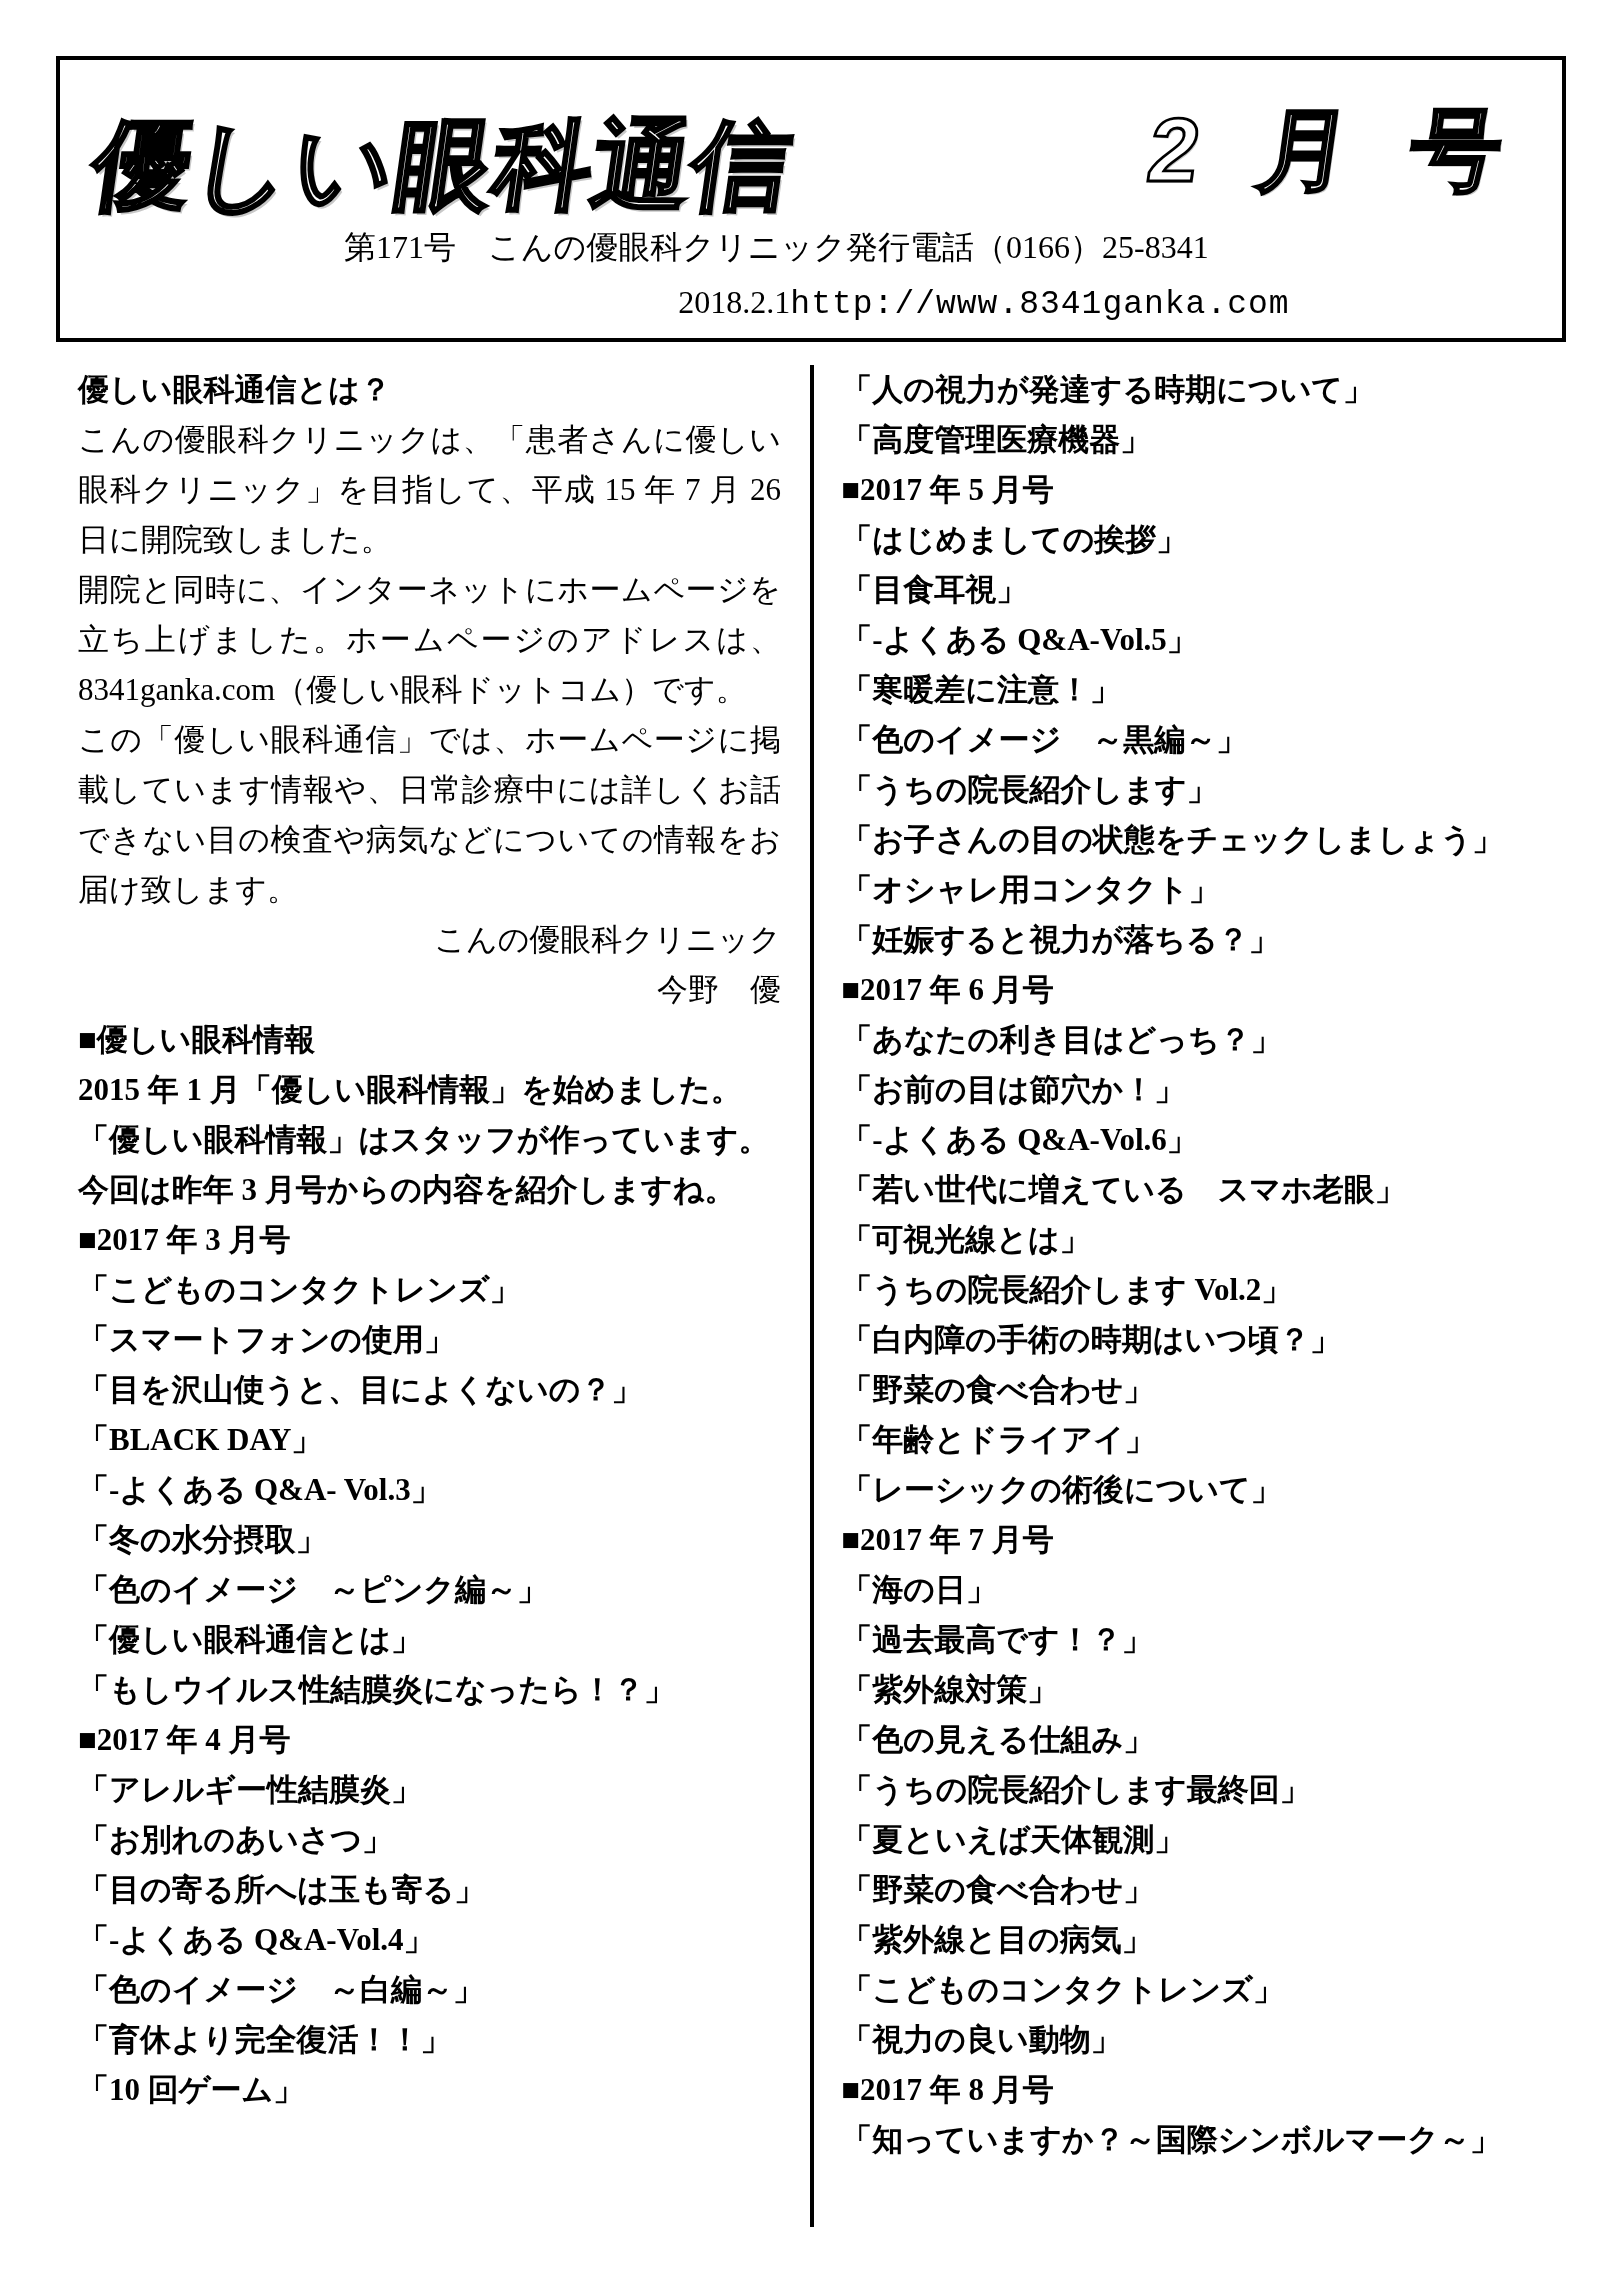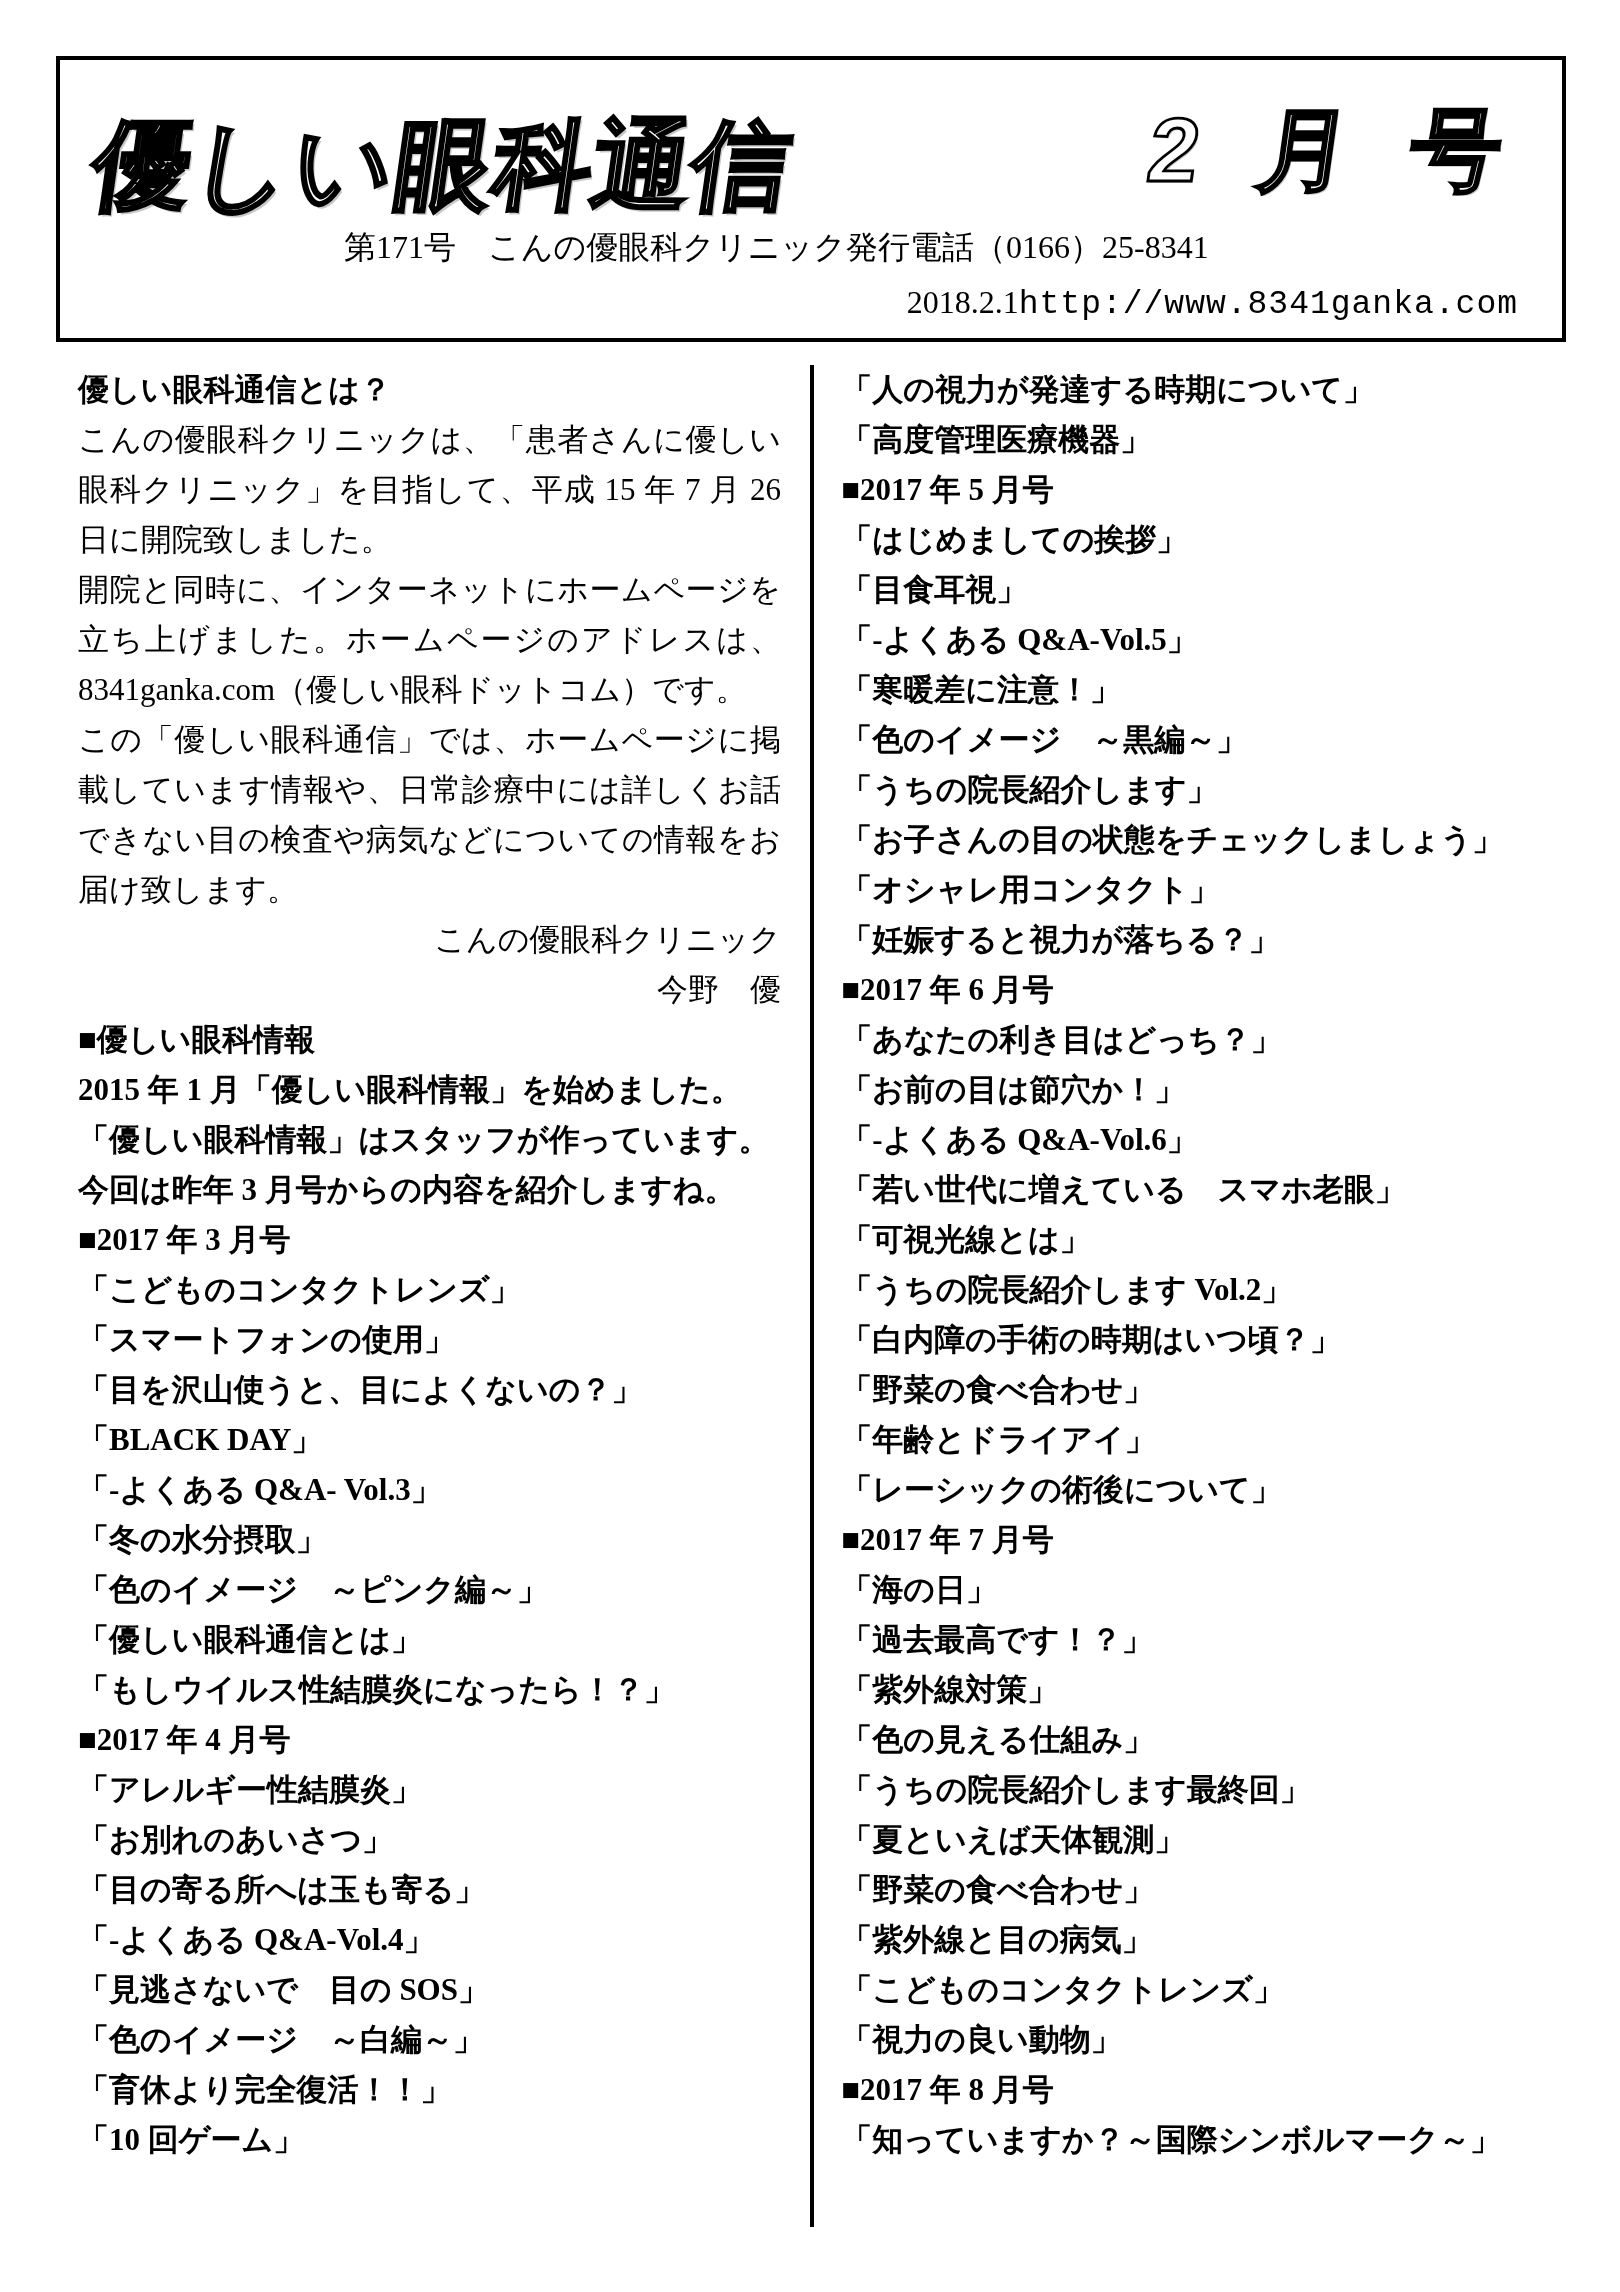--- a/index.html
+++ b/index.html
@@ -42,21 +42,21 @@
     transform:skewX(-8deg);
     white-space:nowrap;
   }
   .pub-line1 {
     position:absolute; left:284px; right:44px; top:167px;
     display:flex; justify-content:flex-start; align-items:baseline;
     font-size:32px; line-height:41px; white-space:nowrap;
   }
   .pub-line2 {
     position:absolute; left:390px; right:44px; top:222px;
-    display:flex; justify-content:flex-end; align-items:baseline;
+    display:flex; justify-content:center; align-items:baseline;
     font-size:32px; line-height:41px; white-space:nowrap;
   }
   .pub-url {
     font-family:"Liberation Mono","DejaVu Sans Mono",monospace;
     font-size:33px; letter-spacing:1px;
   }
 
   
   .columns {
     position:absolute; left:78px; top:365px; width:1514px;
@@ -117,21 +117,20 @@
     <div class="line">「冬の水分摂取」</div>
     <div class="line">「色のイメージ　～ピンク編～」</div>
     <div class="line">「優しい眼科通信とは」</div>
     <div class="line">「もしウイルス性結膜炎になったら！？」</div>
 
     <div class="month-heading">■2017 年 4 月号</div>
     <div class="line">「アレルギー性結膜炎」</div>
     <div class="line">「お別れのあいさつ」</div>
     <div class="line">「目の寄る所へは玉も寄る」</div>
     <div class="line">「-よくある Q&amp;A-Vol.4」</div>
-    <div class="line">「見逃さないで　目の SOS」</div>
     <div class="line">「色のイメージ　～白編～」</div>
     <div class="line">「育休より完全復活！！」</div>
     <div class="line">「10 回ゲーム」</div>
   </div>
 
   <div class="divider"></div>
 
   <div class="col col-right">
     <div class="line">「人の視力が発達する時期について」</div>
     <div class="line">「高度管理医療機器」</div>

